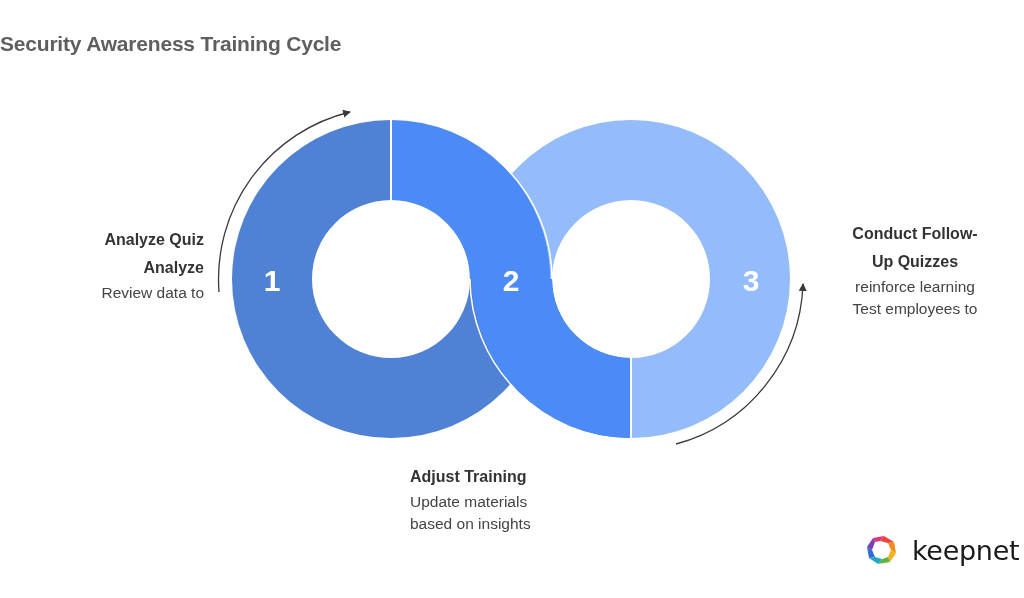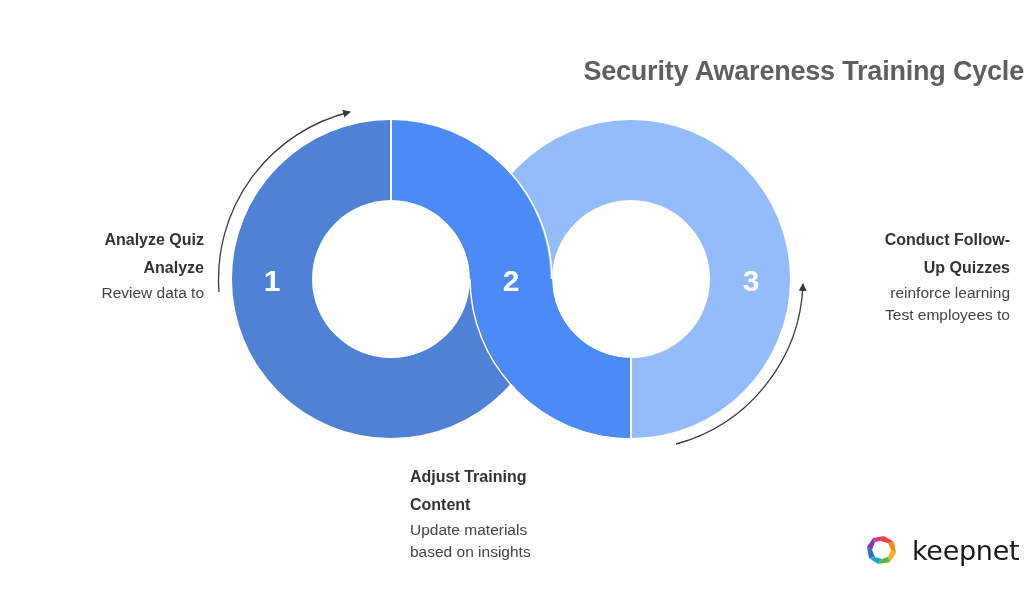--- a/index.html
+++ b/index.html
@@ -1,25 +1,25 @@
 <!DOCTYPE html>
 <html><head>
   <meta charset="utf-8">
   <style>
     html, body { margin: 0; padding: 0; background: #ffffff; }
     body { width: 1024px; height: 598px; position: relative; overflow: hidden;
            font-family: "Liberation Sans", "DejaVu Sans", sans-serif; }
-    .title { position: absolute; left: 0; top: 56px; width: 1024px; text-align: right;
-             font-size: 27px; font-weight: bold; color: #5f5f5f; letter-spacing: -0.2px; }
+    .title { position: absolute; left: 0; top: 32px; width: 1024px; text-align: left;
+             font-size: 21px; font-weight: bold; color: #5f5f5f; letter-spacing: -0.2px; }
     svg.diagram { position: absolute; left: 0; top: 0; }
     .label-block { position: absolute; color: #333333; }
     .label-title { font-size: 16px; font-weight: bold; line-height: 28px; color: #333333; }
     .label-desc { font-size: 15.5px; line-height: 22px; color: #444444; }
     .left-block { left: 30px; top: 226px; width: 174px; text-align: right; }
-    .right-block { left: 820px; top: 226px; width: 190px; text-align: right; }
+    .right-block { left: 820px; top: 220px; width: 190px; text-align: center; }
     .bottom-block { left: 410px; top: 463px; width: 200px; text-align: left; }
     .logo { position: absolute; left: 864px; top: 534px; display: flex; align-items: center; }
     .logo-text { font-size: 27px; color: #1b1b1b; margin-left: 12px; letter-spacing: -0.3px;
                  font-family: "DejaVu Sans", sans-serif; }
   </style>
 </head>
 <body>
 
 <div class="title">Security Awareness Training Cycle</div>
 
@@ -82,21 +82,20 @@
   </div>
   <div class="label-desc">
     <div>reinforce learning</div>
     <div>Test employees to</div>
   </div>
 </div>
 
 <div class="label-block bottom-block">
   <div class="label-title">
     <div>Adjust Training</div>
-    <div>Content</div>
   </div>
   <div class="label-desc">
     <div>Update materials</div>
     <div>based on insights</div>
   </div>
 </div>
 
 <div class="logo">
   <svg width="36" height="32" viewBox="0 0 36 32">
     <path d="M9,4 L20,2 L16,7 L11,8 Z" fill="#e0337a"></path>

